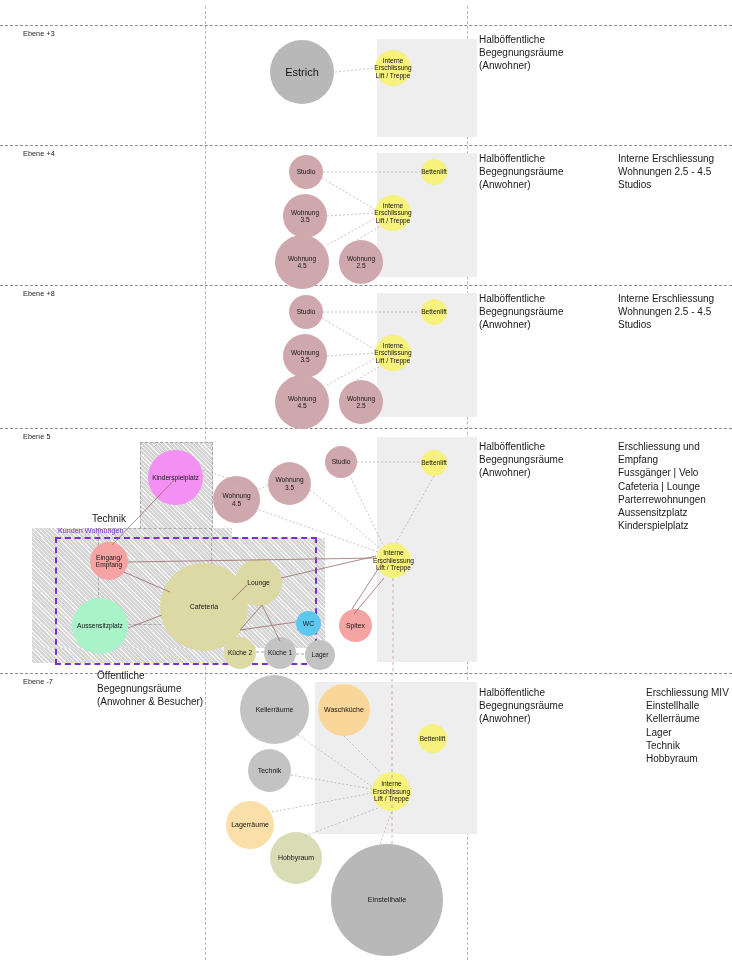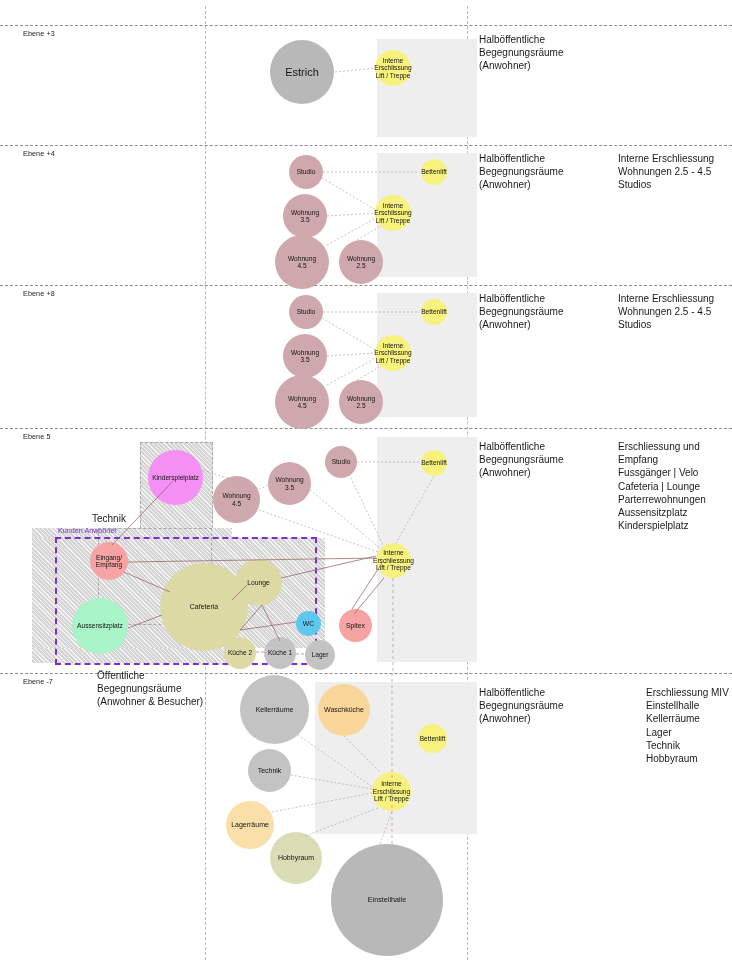--- a/index.html
+++ b/index.html
@@ -136,21 +136,21 @@
 Kinderspielplatz</div>
 
   <div class="hatch" style="left:140px;top:442px;width:73px;height:96px;"></div>
   <div class="hatch-outline" style="left:140px;top:442px;width:71px;height:94px;"></div>
   <div class="hatch" style="left:32px;top:528px;width:200px;height:135px;"></div>
   <div class="hatch" style="left:32px;top:538px;width:293px;height:110px;"></div>
   <div class="hatch-outline" style="left:98px;top:528px;width:112px;height:95px;"></div>
   <div class="cust-box" style="left:55px;top:537px;width:258px;height:124px;"></div>
 
   <div class="note" style="left:92px;top:512px;">Technik</div>
-  <div class="note-purple" style="left:58px;top:526px;">Kunden Anwohner</div>
+  <div class="note-purple" style="left:58px;top:526px;">Kunden Wohnungen</div>
   <div class="note" style="left:97px;top:669px;width:140px;">Öffentliche
 Begegnungsräume
 (Anwohner &amp; Besucher)</div>
 
   <div class="bub" style="left:148px;top:450px;width:55px;height:55px;background:#f48ff4;font-size:6.6px;overflow:visible;">
     <span style="width:68px;">Kinderspielplatz</span>
   </div>
   <div class="bub" style="left:213px;top:476px;width:47px;height:47px;background:#cfa8ae;font-size:6.6px;">
     <span>Wohnung
 4.5</span>

